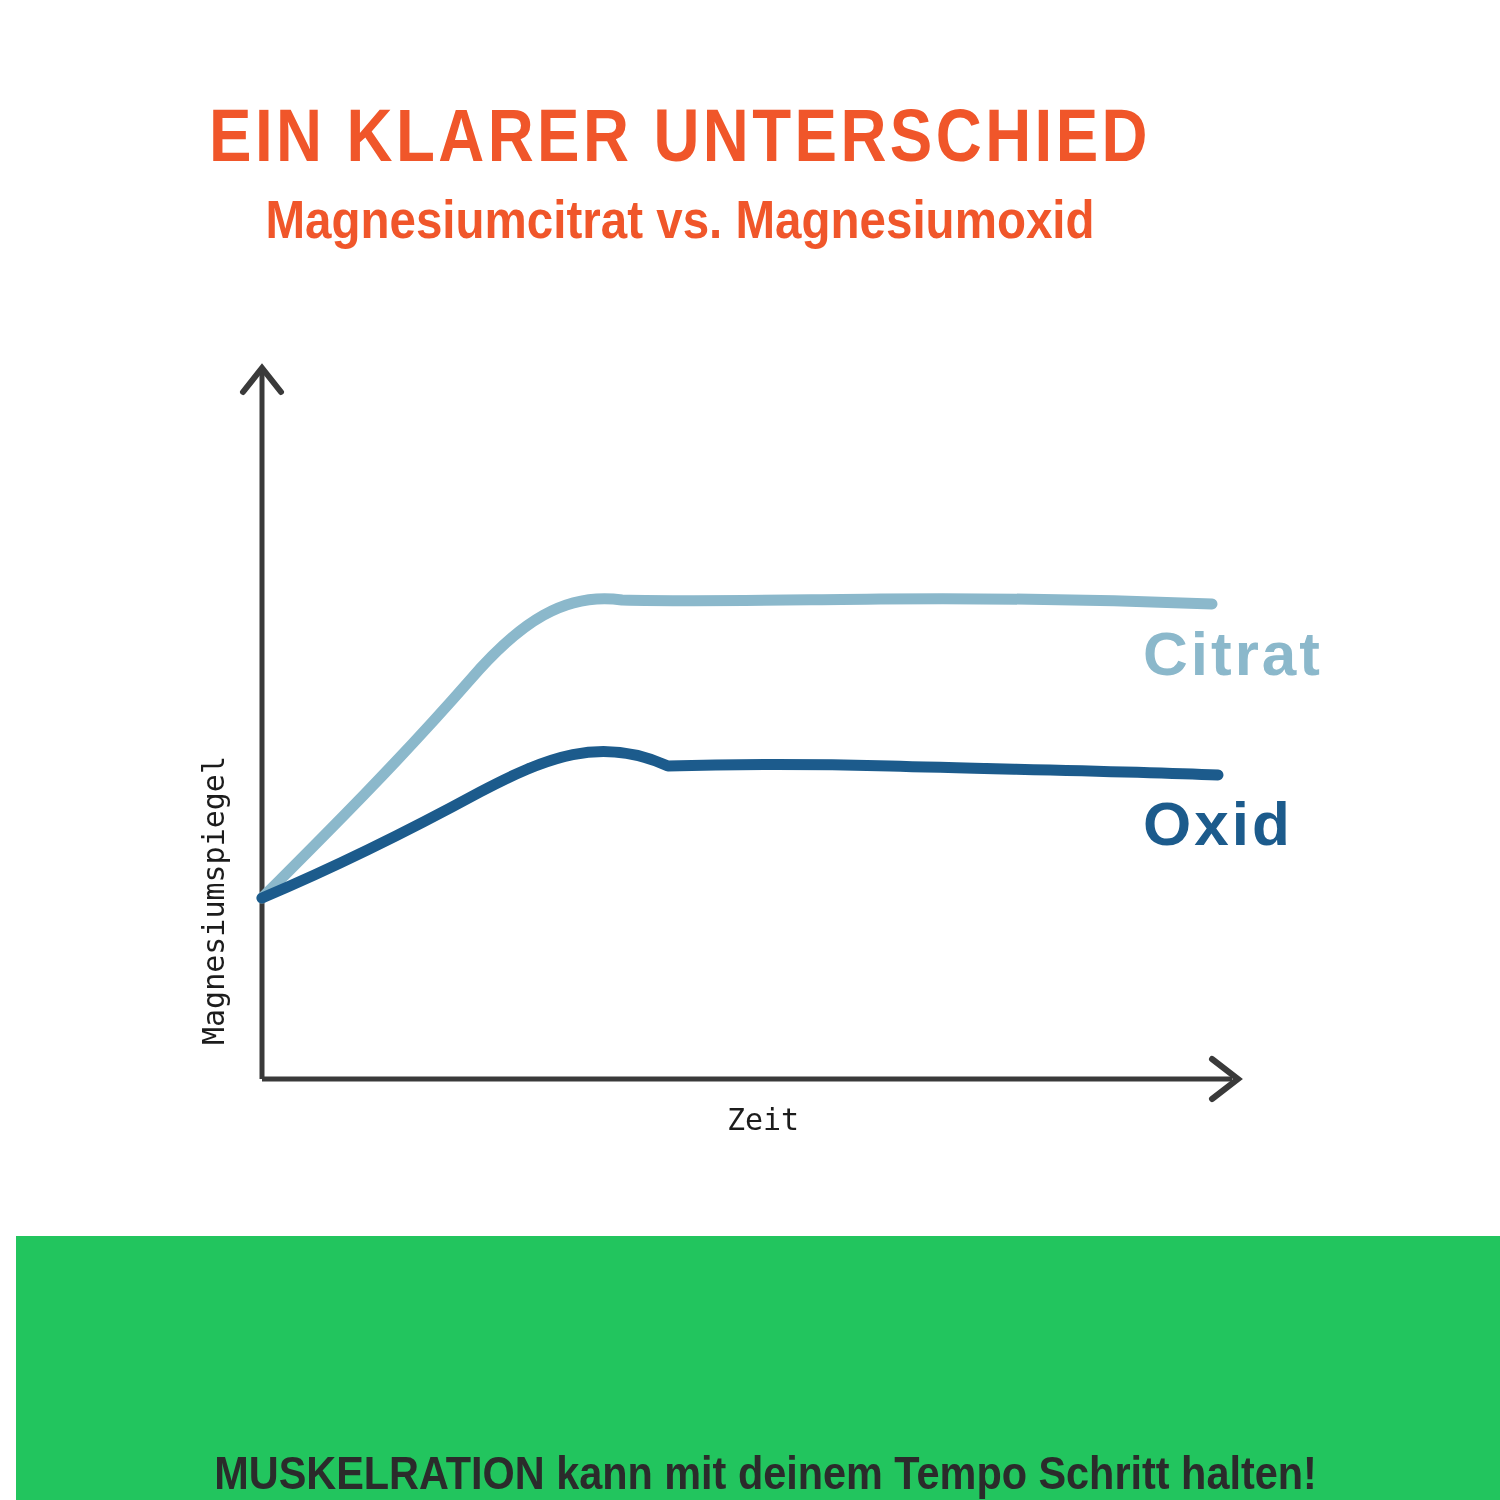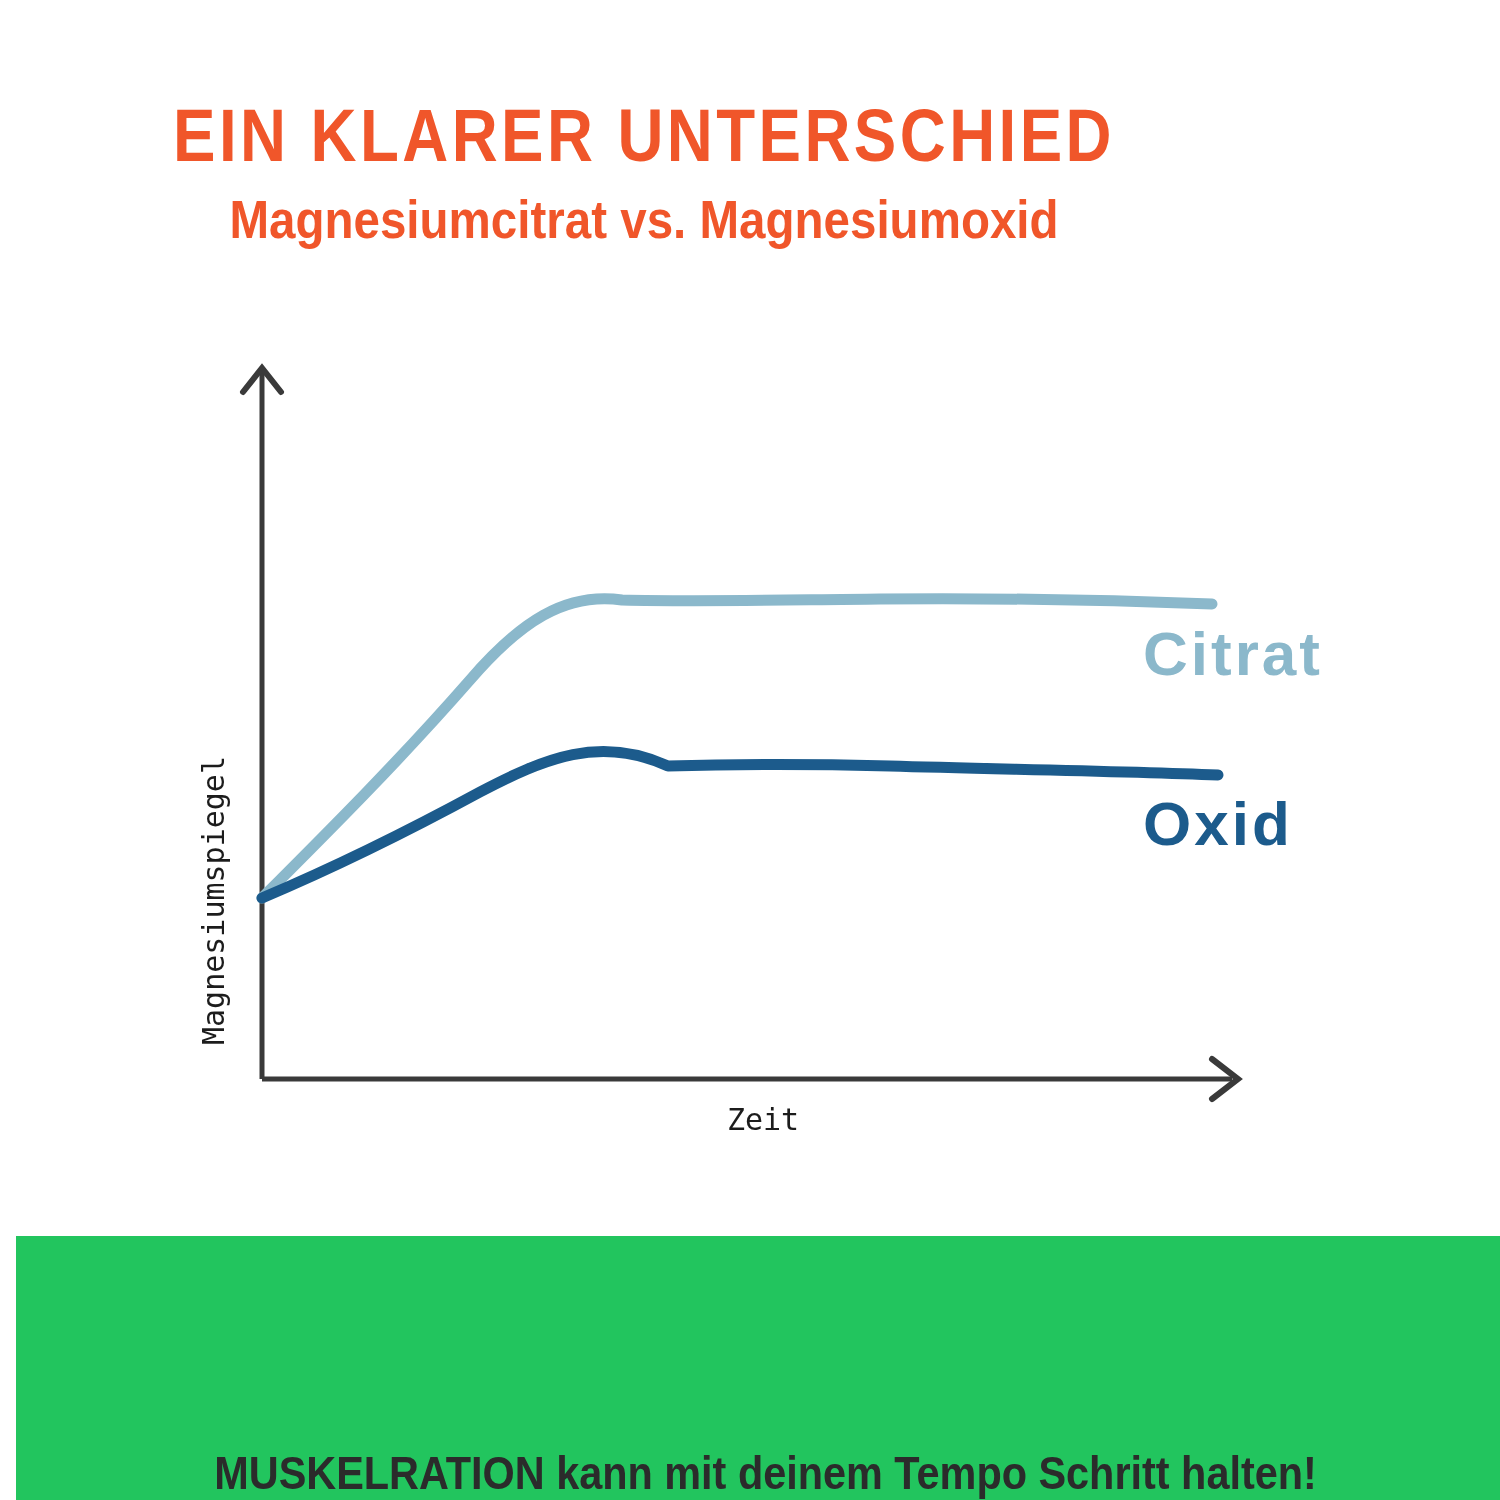--- a/index.html
+++ b/index.html
@@ -21,20 +21,21 @@
     overflow: hidden;
   }
 
   
   .header {
     position: absolute;
     top: 0;
     left: 0;
     width: 1288px;
     text-align: center;
+    padding-left: 36px;
   }
   .headline {
     margin: 0;
     padding-top: 96px;
     font-family: "Liberation Sans Narrow", "Liberation Sans", sans-serif;
     font-size: 74px;
     line-height: 80px;
     font-weight: 700;
     letter-spacing: 4px;
     color: #F0562A;

